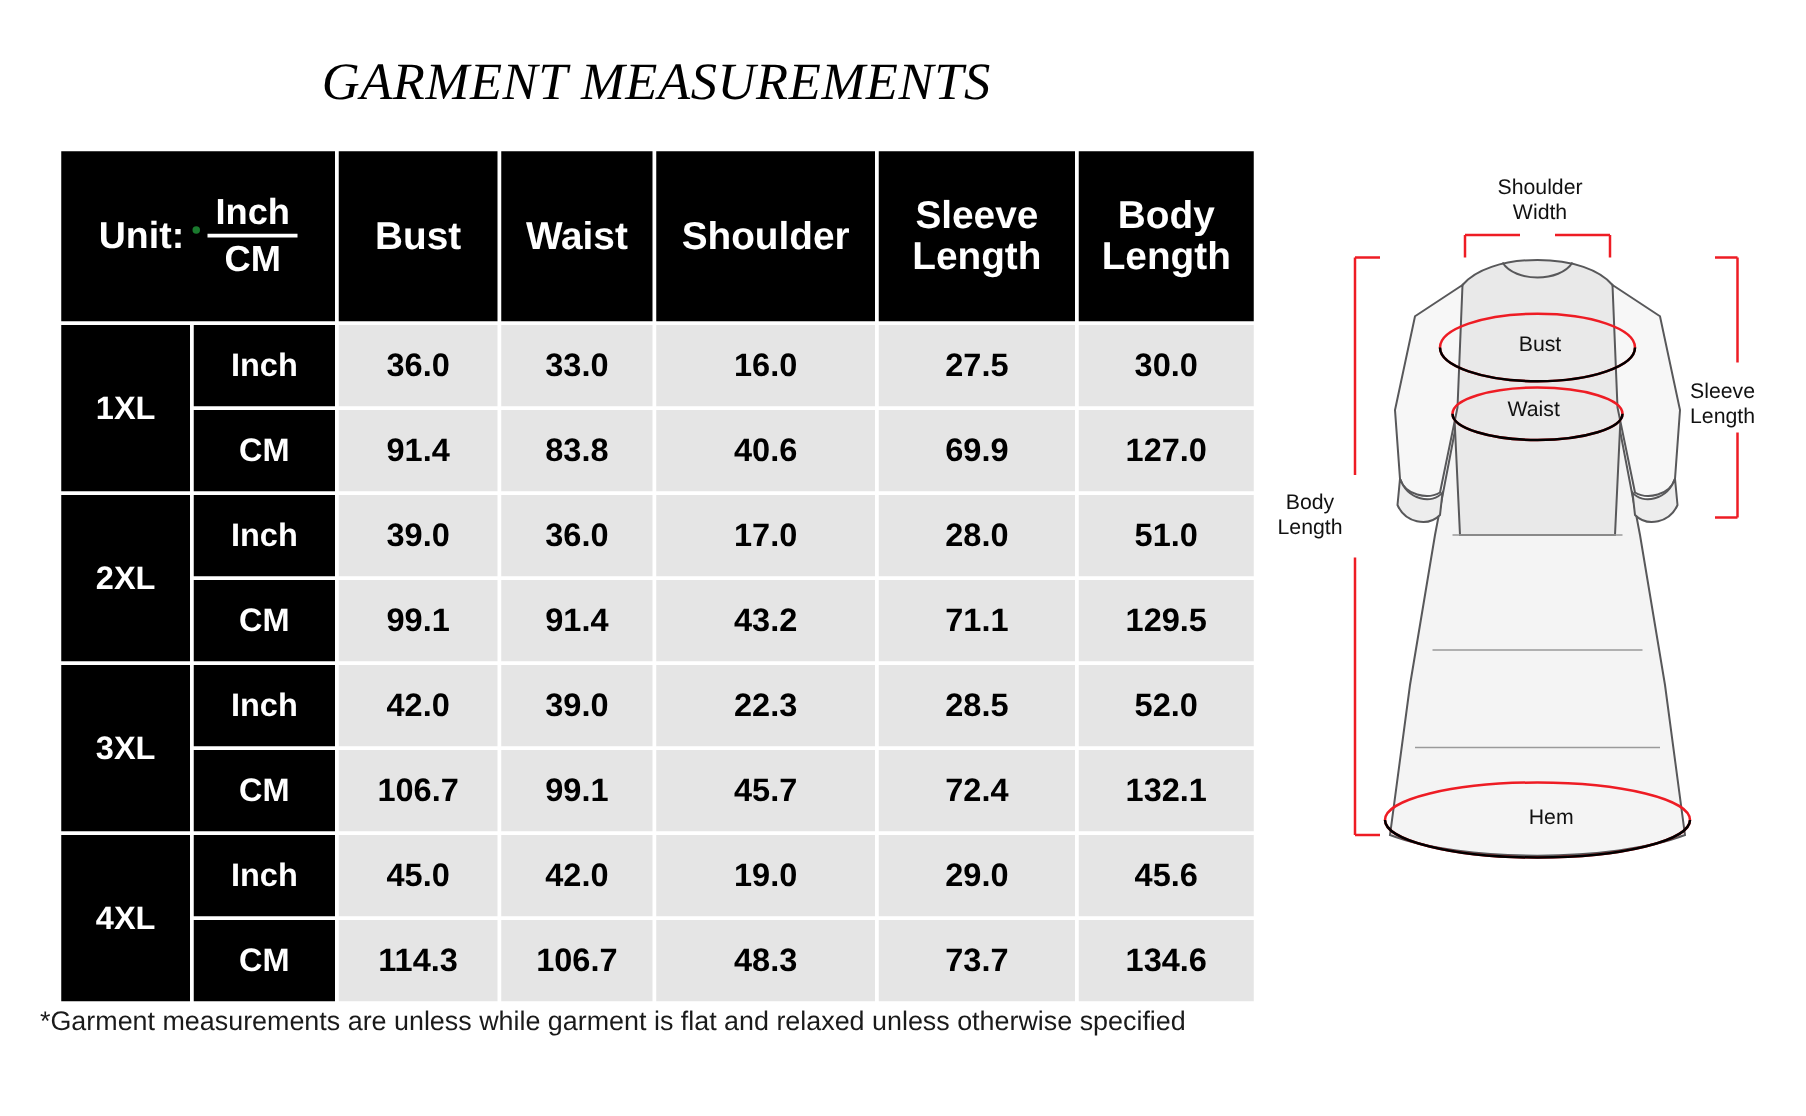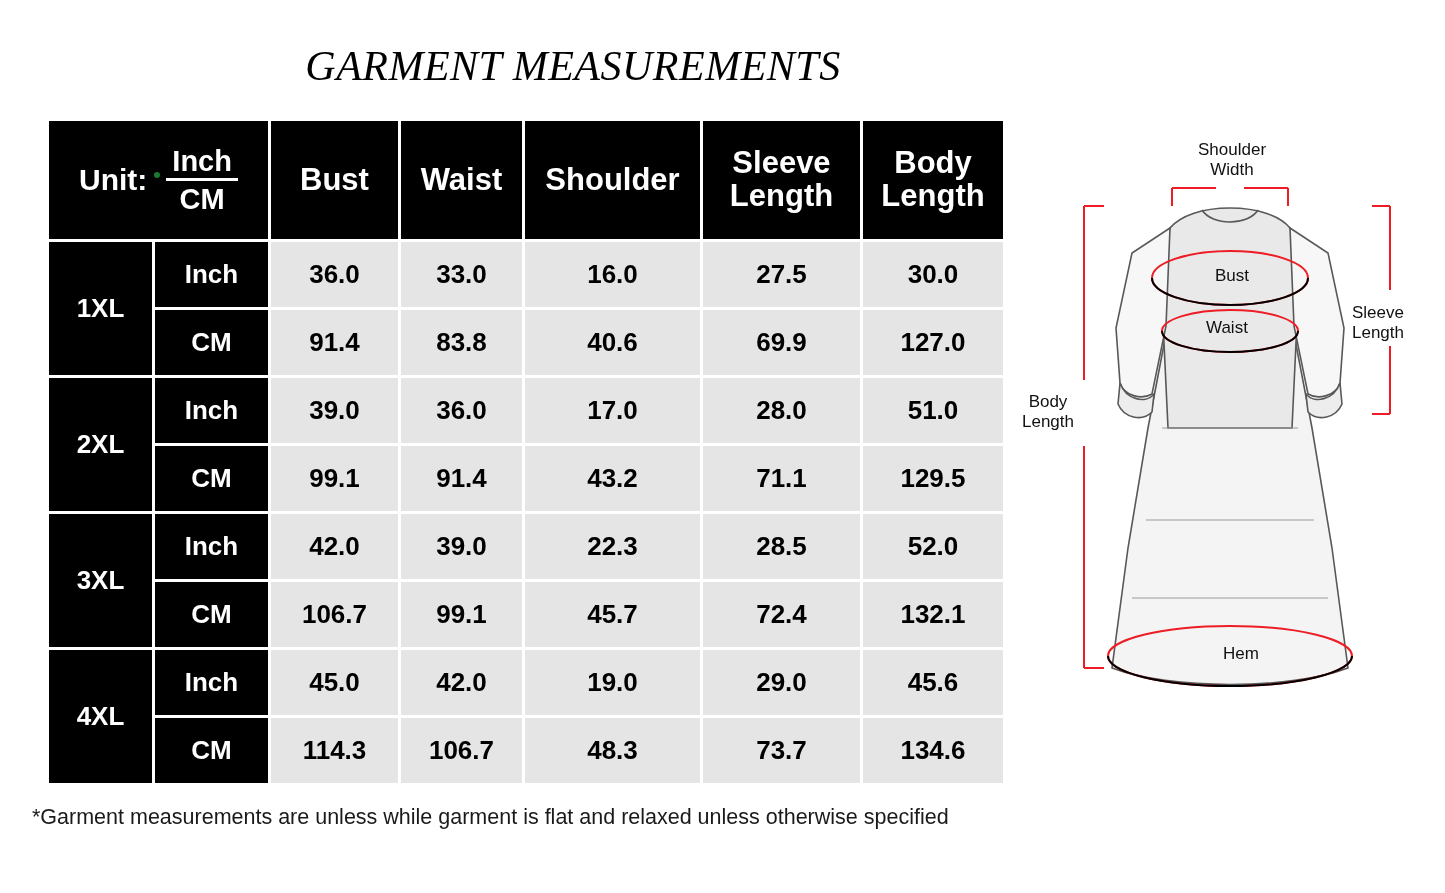--- a/index.html
+++ b/index.html
@@ -21,21 +21,20 @@
     left: 0;
     top: 42px;
     width: 1050px;
     text-align: center;
     font-family: "Liberation Serif", serif;
     font-style: italic;
     font-size: 42px;
     letter-spacing: 0.5px;
     color: #000;
     white-space: nowrap;
-    padding-left: 48px;
   }
 
   
   .size-table {
     position: absolute;
     left: 46px;
     top: 118px;
     border-collapse: separate;
     border-spacing: 3px;
     table-layout: fixed;
@@ -55,21 +54,21 @@
 
   
   .col-size  { width: 103px; }
   .col-unit  { width: 113px; }
   .col-bust  { width: 127px; }
   .col-waist { width: 121px; }
   .col-shoulder { width: 175px; }
   .col-sleeve { width: 157px; }
   .col-body  { width: 140px; }
 
-  .hdr-row td { height: 118px; font-size: 31px; line-height: 1.06; }
+  .hdr-row td { height: 136px; font-size: 31px; line-height: 1.06; }
   .hdr-unit-cell {
     font-size: 30px;
   }
   .unit-box {
     display: flex;
     align-items: center;
     justify-content: center;
     gap: 6px;
   }
   .unit-label { font-size: 30px; }

